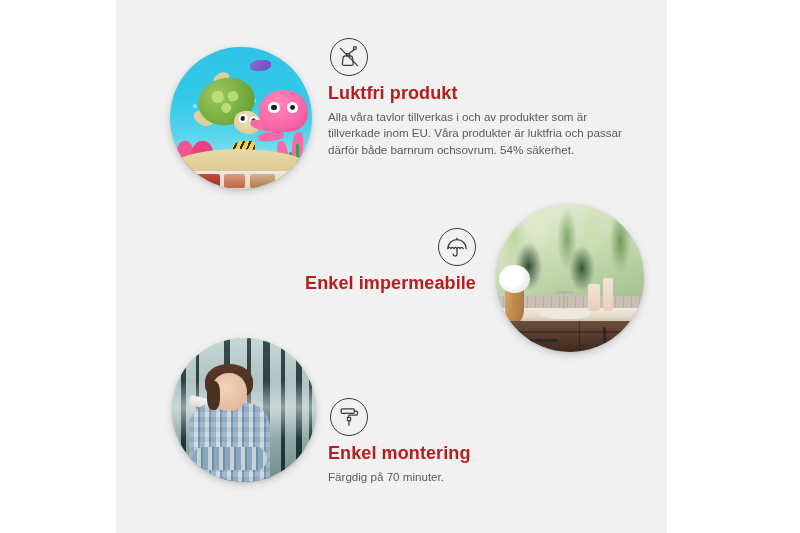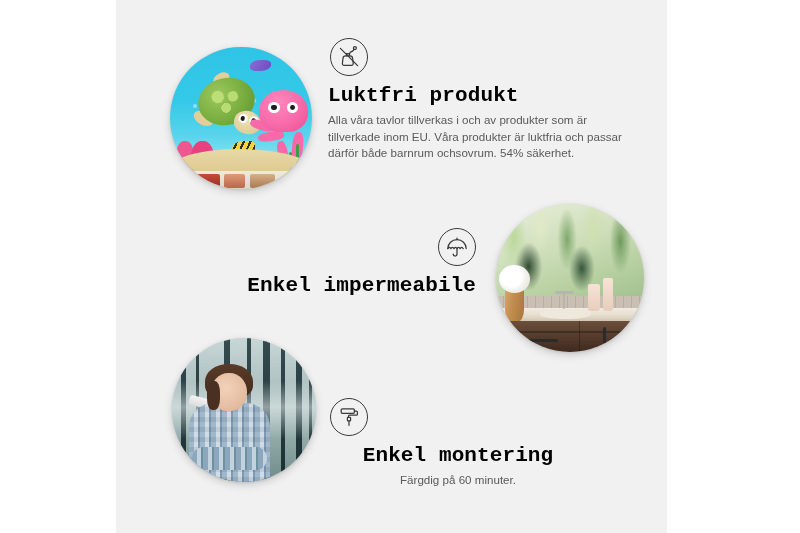--- a/index.html
+++ b/index.html
@@ -205,45 +205,44 @@
   .icon-circle {
     width: 38px; height: 38px;
     border: 1.4px solid #3a3a3a;
     border-radius: 50%;
     display: flex; align-items: center; justify-content: center;
     box-sizing: border-box;
   }
   .icon-circle svg { display:block; }
 
   .feat-title {
-    font-size: 21px;
+    font-size: 18px;
     font-weight: bold;
-    color: #000000;
+    color: #b91c1c;
     margin: 7px 0 4px 0;
     letter-spacing: .1px;
     line-height: 1.2;
-    font-family: Liberation Mono, monospace;
   }
   .feat-body {
     font-size: 11.6px;
     color: #5a5a5a;
     line-height: 1.42;
     margin: 0;
   }
 
   
   #feature-odour { left: 212px; top: 38px; width: 296px; text-align: left; }
   #feature-odour .icon-circle { margin-left: 2px; }
 
   
   #feature-water { left: 104px; top: 228px; width: 256px; text-align: right; }
   #feature-water .icon-row { display:flex; justify-content:flex-end; }
 
   
-  #feature-mount { left: 212px; top: 398px; width: 260px; text-align: center; }
+  #feature-mount { left: 212px; top: 398px; width: 260px; text-align: left; }
   #feature-mount .icon-circle { margin-left: 2px; }
 </style>
 </head>
 <body>
 
 <div id="stage">
 
   <div id="panel">
 
     <div class="disc" id="disc-ocean">
@@ -374,17 +373,17 @@
         <div class="icon-circle">
           <svg width="24" height="24" viewBox="0 0 24 24" fill="none" stroke="#3a3a3a" stroke-width="1.25" stroke-linecap="round" stroke-linejoin="round">
             <rect x="4.2" y="3.8" width="13.2" height="4.6" rx="1.1"></rect>
             <path d="M17.4 6.1h2.1c.5 0 .9.4.9.9v2.2c0 .5-.4.9-.9.9h-7.1c-.5 0-.9.4-.9.9v1.3"></path>
             <rect x="10.4" y="12.3" width="3.2" height="3.6" rx=".7"></rect>
             <path d="M12 15.9v4.4"></path>
           </svg>
         </div>
       </div>
       <div class="feat-title">Enkel montering</div>
-      <p class="feat-body">Färgdig på 60 minuter.</p>
+      <p class="feat-body">Färgdig på 70 minuter.</p>
     </div>
 
   </div>
 </div>
 
 </body></html>

